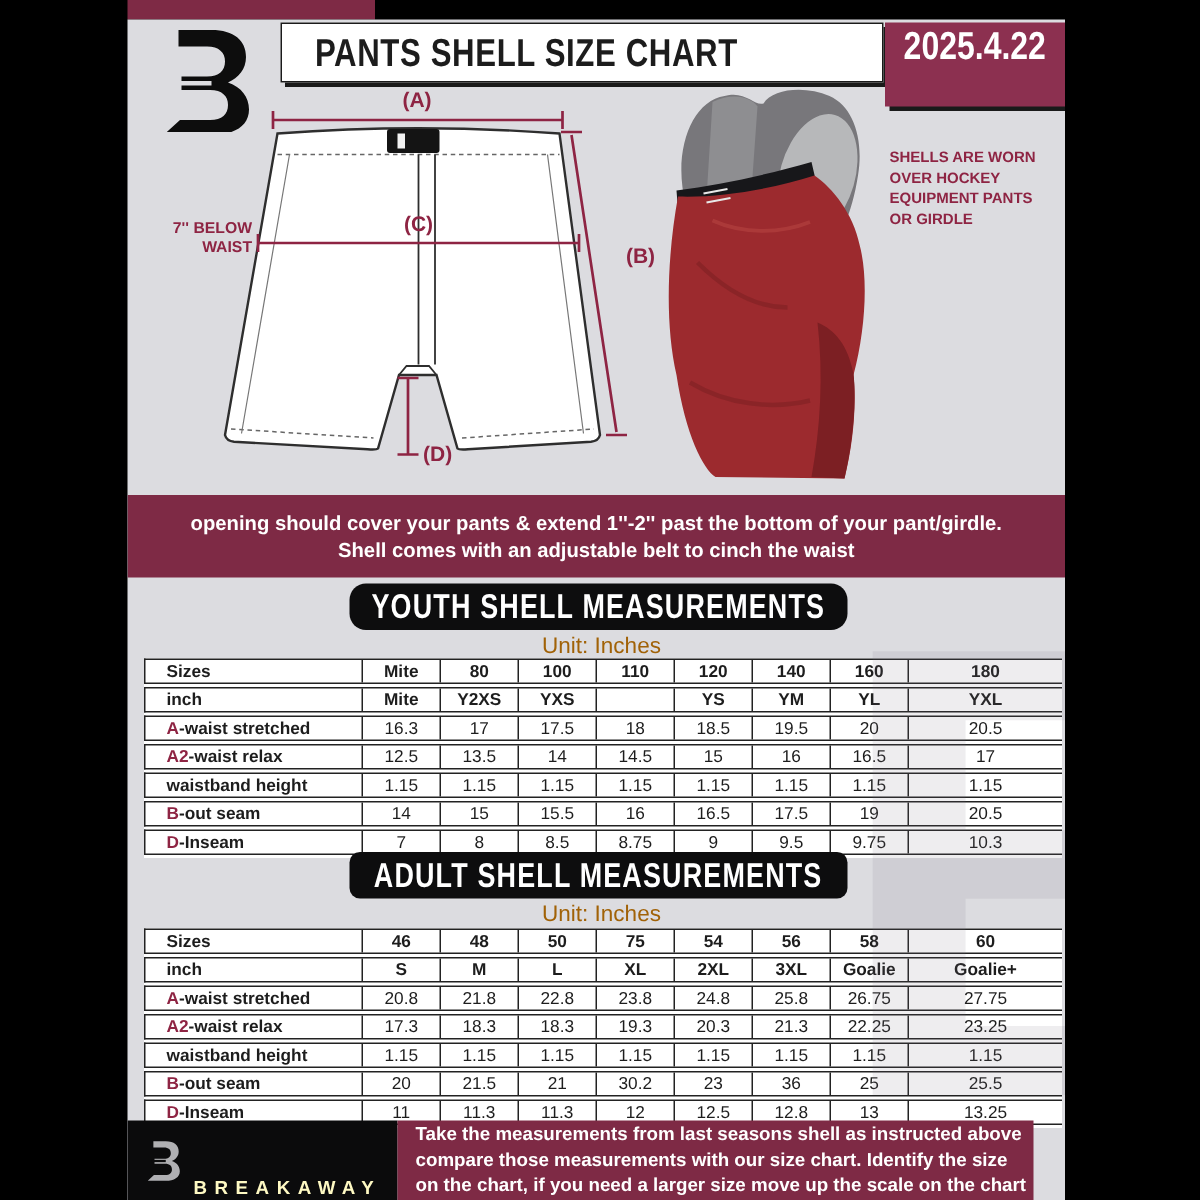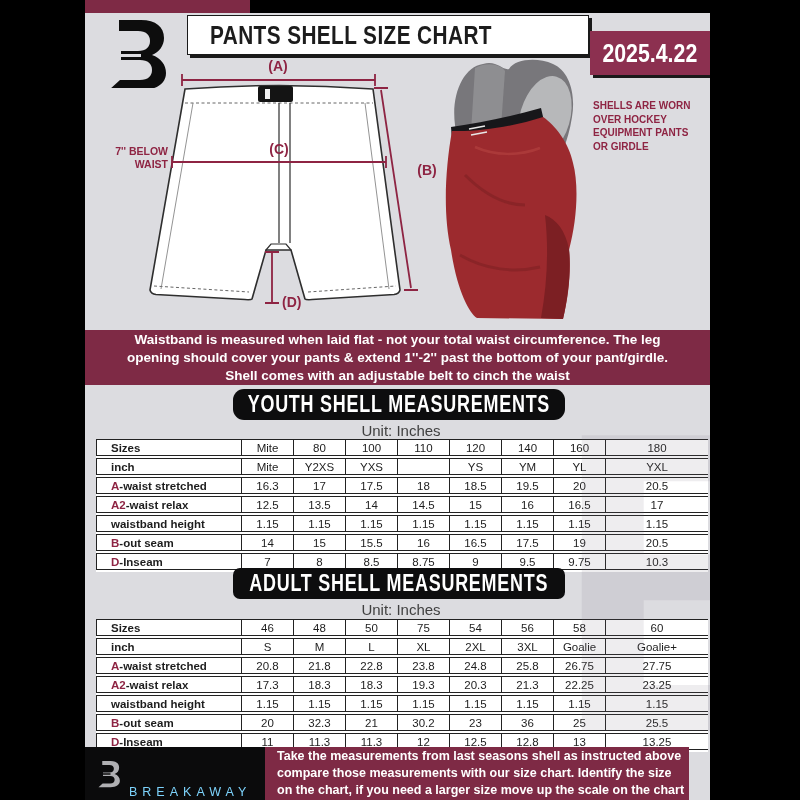--- a/index.html
+++ b/index.html
@@ -7,62 +7,62 @@
           font-family:"Liberation Sans",sans-serif;}
   .topstrip{position:absolute;left:85px;top:0;width:165px;height:13px;background:#7e2a45;}
   .page{position:absolute;left:85px;top:13px;width:625px;height:787px;background:#dcdce0;overflow:hidden;}
 
   
   .titlebar{position:absolute;left:102px;top:2px;width:402px;height:40px;background:#fff;
             border:1.5px solid #1a1a1a;box-shadow:3px 3px 0 rgba(15,15,15,.95);
             display:flex;align-items:center;box-sizing:border-box;}
   .titlebar .t{font-size:26px;font-weight:bold;color:#1c1c1c;letter-spacing:.5px;white-space:nowrap;
                display:inline-block;transform:scaleX(.8);transform-origin:left center;margin-left:22px;}
-  .datebox{position:absolute;left:505px;top:2px;width:120px;height:44px;background:#8c3050;
-           box-shadow:3px 3px 0 rgba(15,15,15,.95);display:flex;align-items:center;justify-content:center;margin-top:16px;}
+  .datebox{position:absolute;left:505px;top:2px;width:120px;height:56px;background:#8c3050;
+           box-shadow:3px 3px 0 rgba(15,15,15,.95);display:flex;align-items:flex-start;justify-content:center;}
   .datebox .t{font-size:26px;font-weight:bold;color:#fff;display:inline-block;transform:scaleX(.82);white-space:nowrap;}
   .logo{position:absolute;left:20px;top:5px;}
 
   
   .diagram{position:absolute;left:30px;top:45px;}
   svg text{font-family:"Liberation Sans",sans-serif;}
   .photo{position:absolute;left:360px;top:42px;}
   .photonote{position:absolute;left:508px;top:86px;width:118px;color:#8e2443;
              font-size:10px;font-weight:bold;line-height:13.5px;}
 
   
   .infobanner{position:absolute;left:0;top:317px;width:625px;height:55px;background:#7e2a45;
               color:#fff;text-align:center;font-size:13.5px;font-weight:bold;line-height:18px;
               display:flex;flex-direction:column;justify-content:center;}
 
   
   .secbanner{position:absolute;left:148px;width:332px;height:31px;background:#0d0d0e;border-radius:7px;
              display:flex;align-items:center;justify-content:center;}
   .secbanner .t{color:#fff;font-size:23px;font-weight:bold;letter-spacing:1px;white-space:nowrap;
                 display:inline-block;transform:scaleX(.78);}
-  .unit{position:absolute;left:11px;width:610px;text-align:center;font-size:15px;color:#404040;}
+  .unit{position:absolute;left:11px;width:610px;text-align:center;font-size:15px;color:#a16207;}
 
   
   .table{position:absolute;left:11px;width:612px;background:#fff;padding-top:0;}
   .trow{display:grid;grid-template-columns:144px repeat(7,52px) 1fr;height:15px;
         border-top:1.7px solid #222;border-bottom:1.7px solid #222;margin-bottom:2px;
         border-left:1.2px solid #222;box-sizing:content-box;align-items:center;}
   .tlabel{font-size:11.5px;font-weight:bold;color:#1d1d1d;padding-left:14px;white-space:nowrap;}
   .tlabel .prefix{color:#8e2443;}
   .tcell{font-size:11.5px;color:#1d1d1d;text-align:center;border-left:1.8px solid #222;height:100%;
          display:flex;align-items:center;justify-content:center;}
-  .thead .tcell{font-weight:normal;}
+  .thead .tcell{font-weight:bold;}
 
   .watermark{position:absolute;left:468px;top:408px;font-size:430px;font-weight:bold;line-height:.75;
              color:rgba(120,118,130,.13);pointer-events:none;}
 
   
   .footer-black{position:absolute;left:0;top:734px;width:180px;height:53px;background:#0b0b0c;
                 display:flex;align-items:center;}
-  .brandword{color:#7dd3fc;font-size:12.5px;font-weight:normal;letter-spacing:5px;margin-left:8px;white-space:nowrap;margin-top:36px;}
+  .brandword{color:#fef9c3;font-size:12.5px;font-weight:bold;letter-spacing:5px;margin-left:8px;white-space:nowrap;margin-top:36px;}
   .footer-maroon{position:absolute;left:180px;top:734px;width:424px;height:53px;background:#7e2a45;
                  color:#fff;font-size:12.5px;font-weight:bold;line-height:17px;
                  display:flex;flex-direction:column;justify-content:center;padding-left:12px;box-sizing:border-box;}
 </style>
 </head>
 <body>
 
 <div class="canvas">
   <div class="topstrip"></div>
 
@@ -131,21 +131,20 @@
     </svg>
 
     <div class="photonote">
       <div>SHELLS ARE WORN</div>
       <div>OVER HOCKEY</div>
       <div>EQUIPMENT PANTS</div>
       <div>OR GIRDLE</div>
     </div>
 
     <div class="infobanner">
-      <div>Waistband is measured when laid flat - not your total waist circumference. The leg</div>
       <div>opening should cover your pants &amp; extend 1''-2'' past the bottom of your pant/girdle.</div>
       <div>Shell comes with an adjustable belt to cinch the waist</div>
     </div>
 
     <div class="secbanner" style="top:376px;border-radius:11px;">
       <span class="t">YOUTH SHELL MEASUREMENTS</span>
     </div>
     <div class="unit" style="top:409px;">Unit: Inches</div>
     <div class="table" style="top:426px;" id="youth-table">
         <div class="trow thead">
@@ -283,21 +282,21 @@
           <div class="tcell">1.15</div>
           <div class="tcell">1.15</div>
           <div class="tcell">1.15</div>
           <div class="tcell">1.15</div>
           <div class="tcell">1.15</div>
           <div class="tcell">1.15</div>
         </div>
         <div class="trow">
           <div class="tlabel"><span class="prefix">B</span>-out seam</div>
           <div class="tcell">20</div>
-          <div class="tcell">32.3</div>
+          <div class="tcell">21.5</div>
           <div class="tcell">21</div>
           <div class="tcell">30.2</div>
           <div class="tcell">23</div>
           <div class="tcell">36</div>
           <div class="tcell">25</div>
           <div class="tcell">25.5</div>
         </div>
         <div class="trow">
           <div class="tlabel"><span class="prefix">D</span>-Inseam</div>
           <div class="tcell">11</div>

